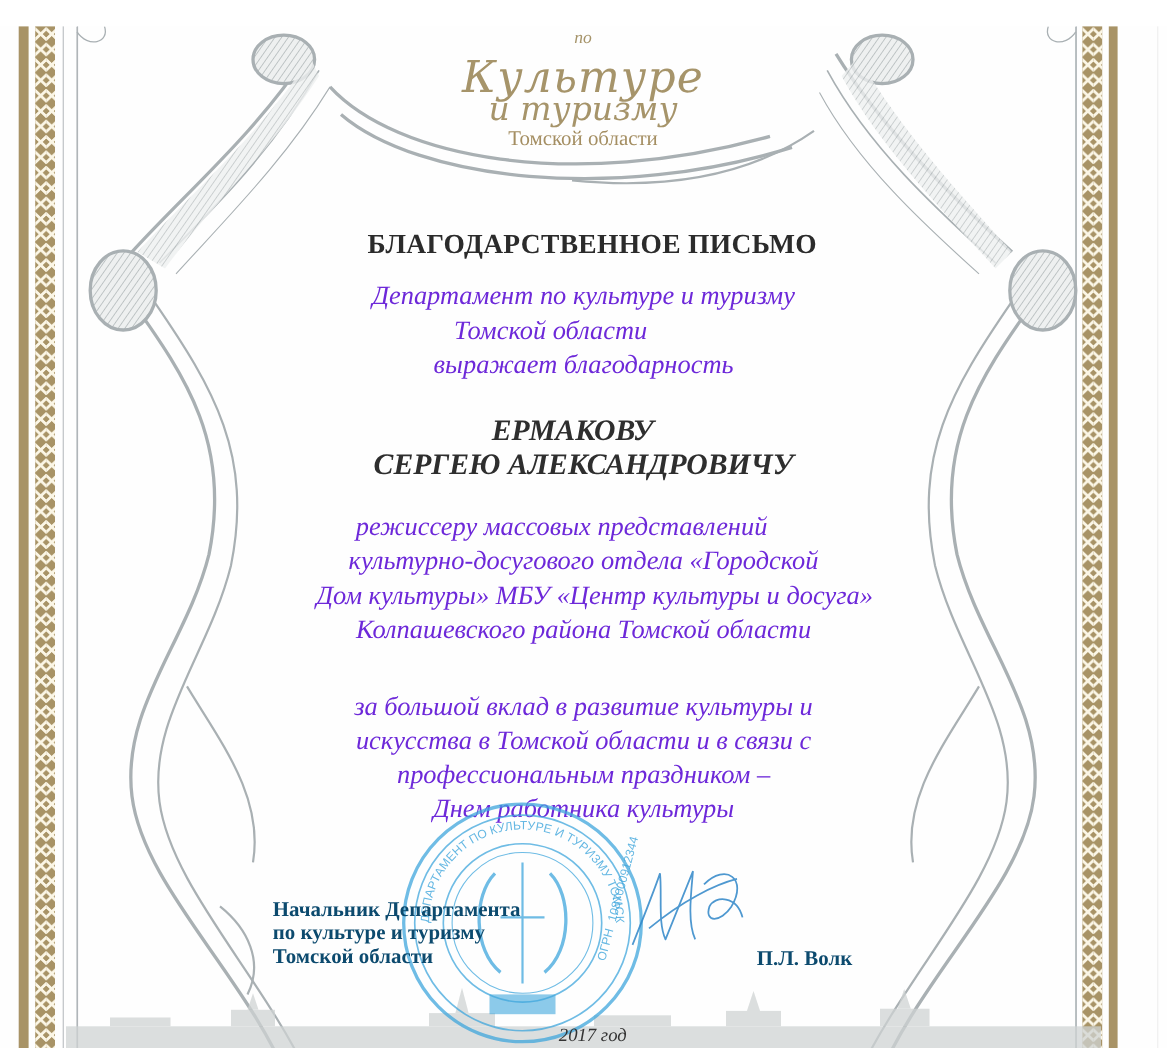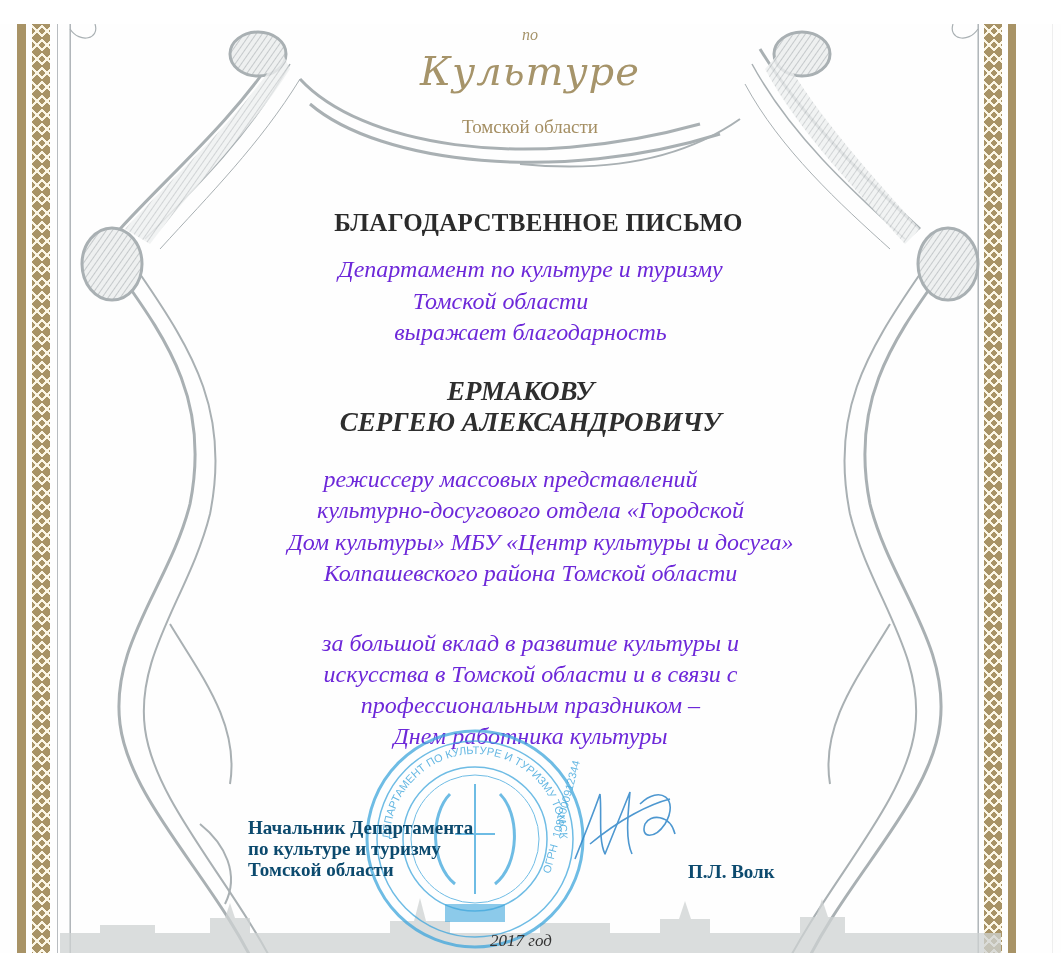--- a/index.html
+++ b/index.html
@@ -32,21 +32,21 @@
   .logo .tur { position: absolute; left: 0; right: 0; top: 58px; font-style: italic; font-size: 30px; font-family: "DejaVu Serif", serif; }
   .logo .obl { position: absolute; left: 0; right: 0; top: 92px; font-size: 19px; color: #a48e62; }
 
   
   .t { position: absolute; left: 0; width: 1061px; text-align: center; color: #2b2b2b; }
   .title { top: 185px; font-weight: bold; font-size: 25px; letter-spacing: 0.3px; left: 8px; }
   .it { font-style: italic; font-size: 24px; color: #6d28d9; }
   .name { font-weight: bold; font-style: italic; font-size: 27px; color: #2e2e2e; }
 
   .sig { position: absolute; color: #0c4a6e; font-weight: bold; font-size: 19px; line-height: 21px; }
-  .year { position: absolute; left: 490px; top: 907px; font-style: italic; font-size: 17px; color: #333; }
+  .year { position: absolute; left: 508px; top: 907px; font-style: italic; font-size: 17px; color: #333; }
 
   
   .stamp { position: absolute; left: 360px; top: 700px; width: 230px; height: 230px; }
   .signature { position: absolute; left: 570px; top: 760px; }
 
   
   .city { position: absolute; left: 60px; right: 60px; bottom: 0; height: 60px; }
 </style>
 </head>
 <body>
@@ -126,20 +126,21 @@
       <polygon points="625,8 631,26 619,26"></polygon>
       <rect x="740" y="24" width="45" height="16"></rect>
       <polygon points="762,6 768,24 756,24"></polygon>
       <rect x="40" y="32" width="55" height="8"></rect>
     </g>
   </svg>
 
   <div class="logo">
     <div class="po">по</div>
     <div class="kult">Культуре</div>
+    <div class="tur">и туризму</div>
     <div class="obl">Томской области</div>
   </div>
 
   <div class="t title">БЛАГОДАРСТВЕННОЕ ПИСЬМО</div>
 
   <div class="t it" style="top:232px;">Департамент по культуре и туризму</div>
   <div class="t it" style="top:264px;left:-30px;">Томской области</div>
   <div class="t it" style="top:295px;">выражает благодарность</div>
 
   <div class="t name" style="top:352px;left:-10px;">ЕРМАКОВУ</div>

